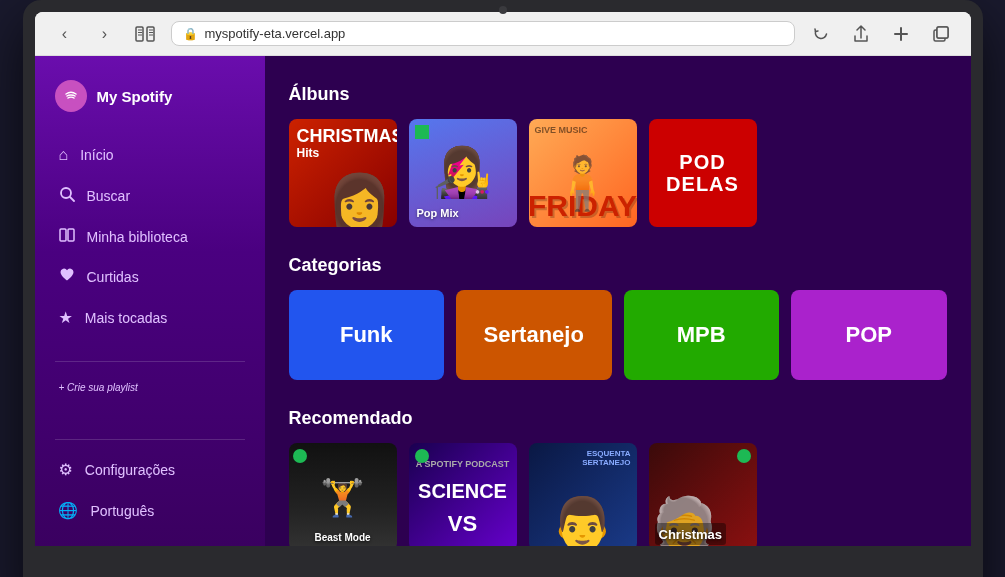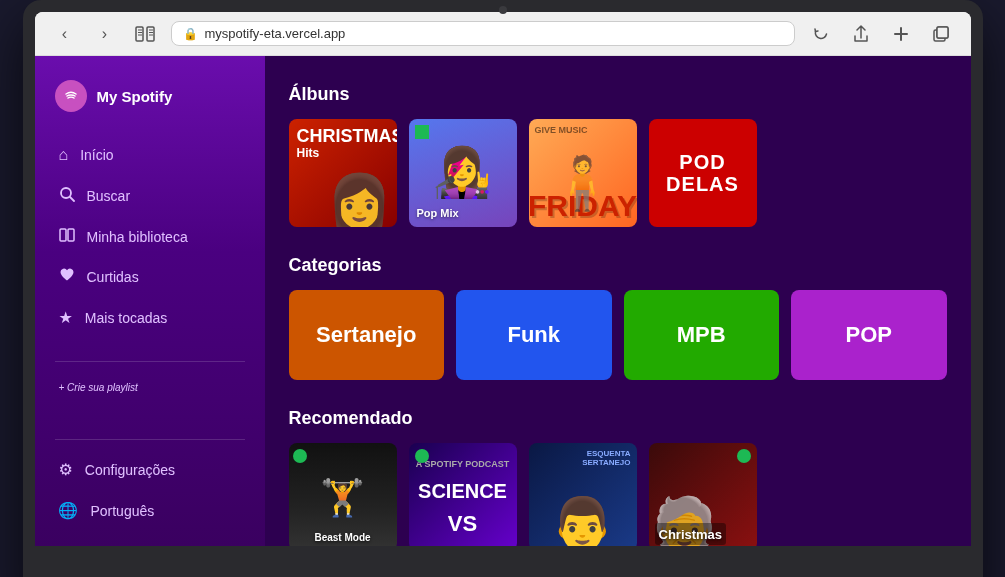--- a/index.html
+++ b/index.html
@@ -482,25 +482,25 @@
                   <span>POD</span><br><span>DELAS</span>
                 </div>
               </div>
 
             </div>
           </div>
 
           <div>
             <div class="section-title">Categorias</div>
             <div class="categories-row">
+              <div class="category-card" style="background:#2255ee;">
+                <span class="category-label">Funk</span>
+              </div>
               <div class="category-card" style="background:#cc5500;">
                 <span class="category-label">Sertanejo</span>
-              </div>
-              <div class="category-card" style="background:#2255ee;">
-                <span class="category-label">Funk</span>
               </div>
               <div class="category-card" style="background:#22aa00;">
                 <span class="category-label">MPB</span>
               </div>
               <div class="category-card" style="background:#aa22cc;">
                 <span class="category-label">POP</span>
               </div>
             </div>
           </div>
 

